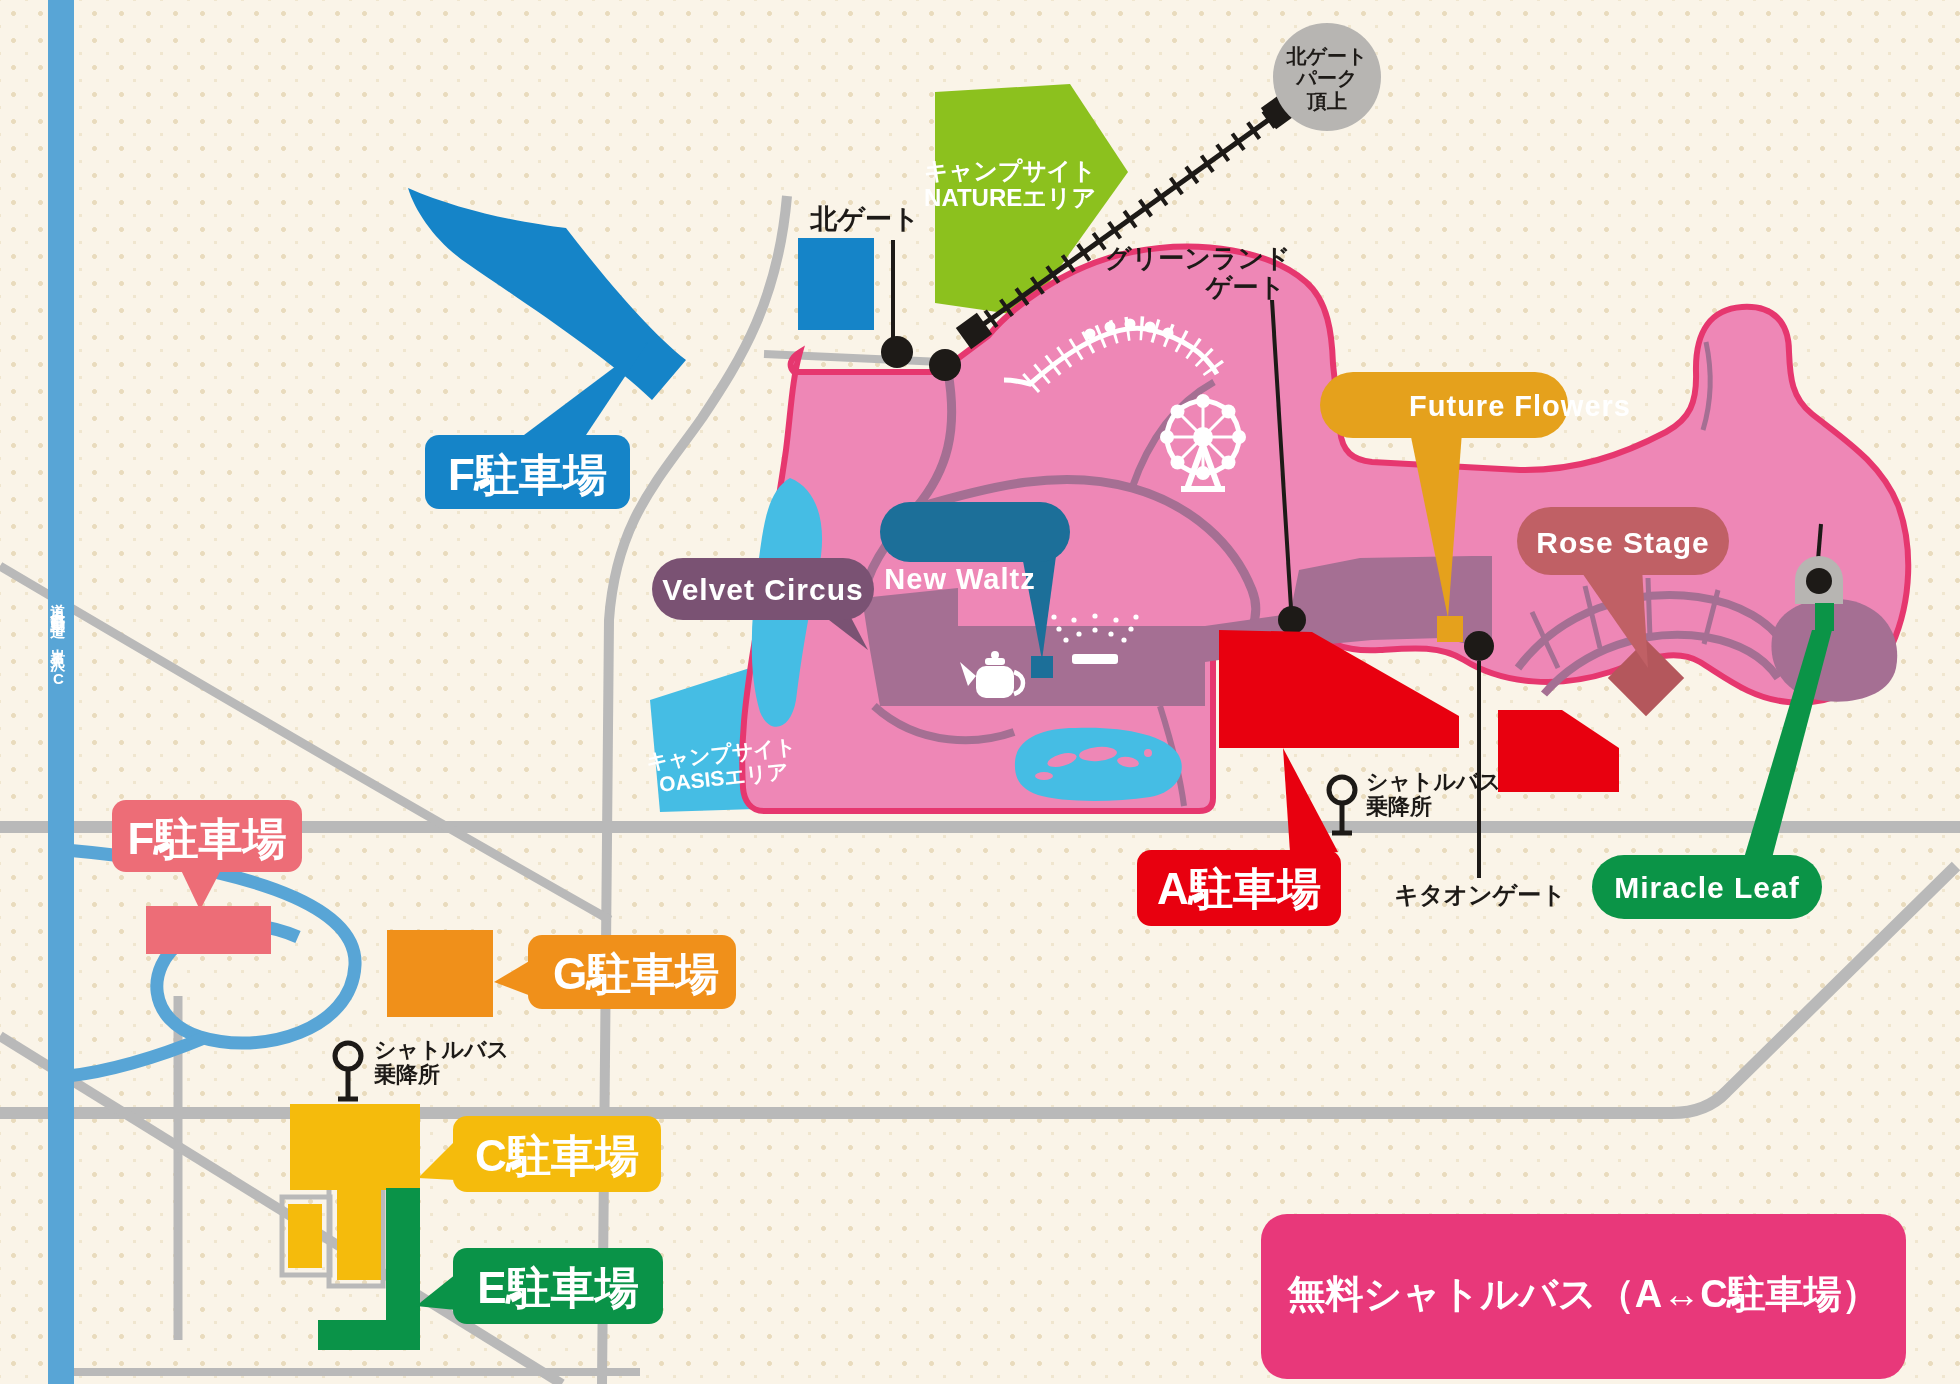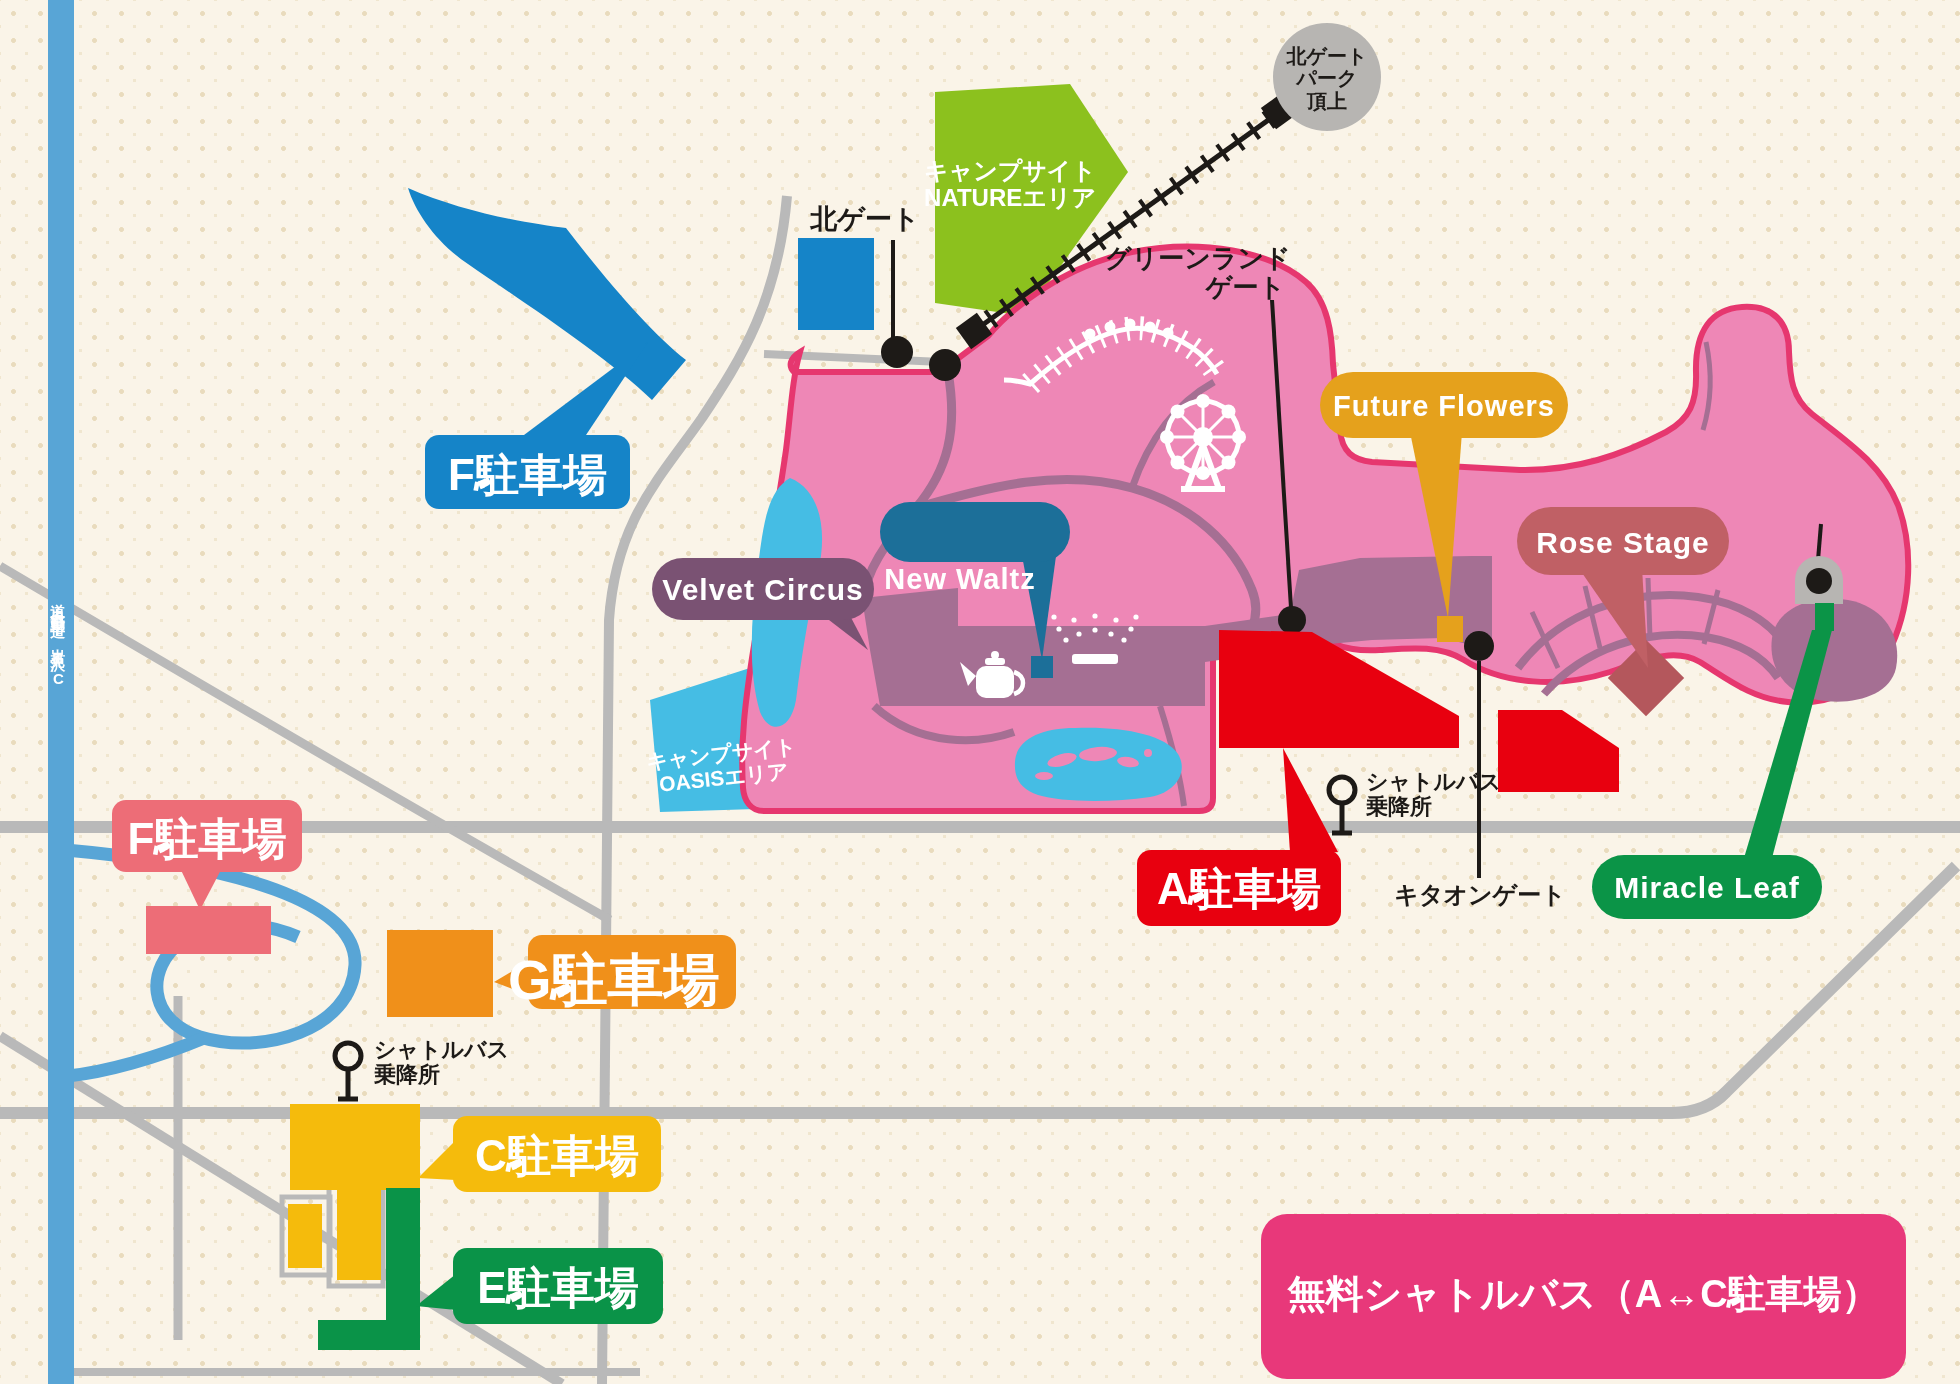--- a/index.html
+++ b/index.html
@@ -251,30 +251,30 @@
   <div>NATUREエリア</div>
 </div>
 
 <div class="lbl c w" style="left:640px;top:742px;width:165px;font-size:21px;transform:rotate(-6deg);">
   <div>キャンプサイト</div>
   <div>OASISエリア</div>
 </div>
 
 <div class="lbl c w stage-lbl" style="left:652px;top:573px;width:222px;font-size:30px;">Velvet Circus</div>
 <div class="lbl c w stage-lbl" style="left:880px;top:524px;width:160px;font-size:29px;margin-top:39px;">New Waltz</div>
-<div class="lbl c w stage-lbl" style="left:1320px;top:390px;width:248px;font-size:29px;">Future Flowers</div>
+<div class="lbl c w stage-lbl" style="left:1396px;top:390px;width:248px;font-size:29px;">Future Flowers</div>
 <div class="lbl c w stage-lbl" style="left:1517px;top:526px;width:212px;font-size:30px;">Rose Stage</div>
 <div class="lbl c w stage-lbl" style="left:1592px;top:871px;width:230px;font-size:30px;">Miracle Leaf</div>
 
 <div class="lbl c w" style="left:1137px;top:864px;width:204px;font-size:44px;">A駐車場</div>
 <div class="lbl c w" style="left:425px;top:450px;width:205px;font-size:44px;">F駐車場</div>
 <div class="lbl c w" style="left:453px;top:1131px;width:208px;font-size:44px;">C駐車場</div>
 <div class="lbl c w" style="left:453px;top:1263px;width:210px;font-size:44px;">E駐車場</div>
 <div class="lbl c w" style="left:112px;top:814px;width:190px;font-size:44px;">F駐車場</div>
-<div class="lbl c w" style="left:508px;top:949px;width:208px;font-size:56px;">G駐車場</div>
+<div class="lbl c w" style="left:532px;top:949px;width:208px;font-size:44px;">G駐車場</div>
 
 <div class="lbl" style="left:1366px;top:770px;font-size:22px;">
   <div>シャトルバス</div>
   <div>乗降所</div>
 </div>
 <div class="lbl" style="left:374px;top:1038px;font-size:22px;">
   <div>シャトルバス</div>
   <div>乗降所</div>
 </div>
 

